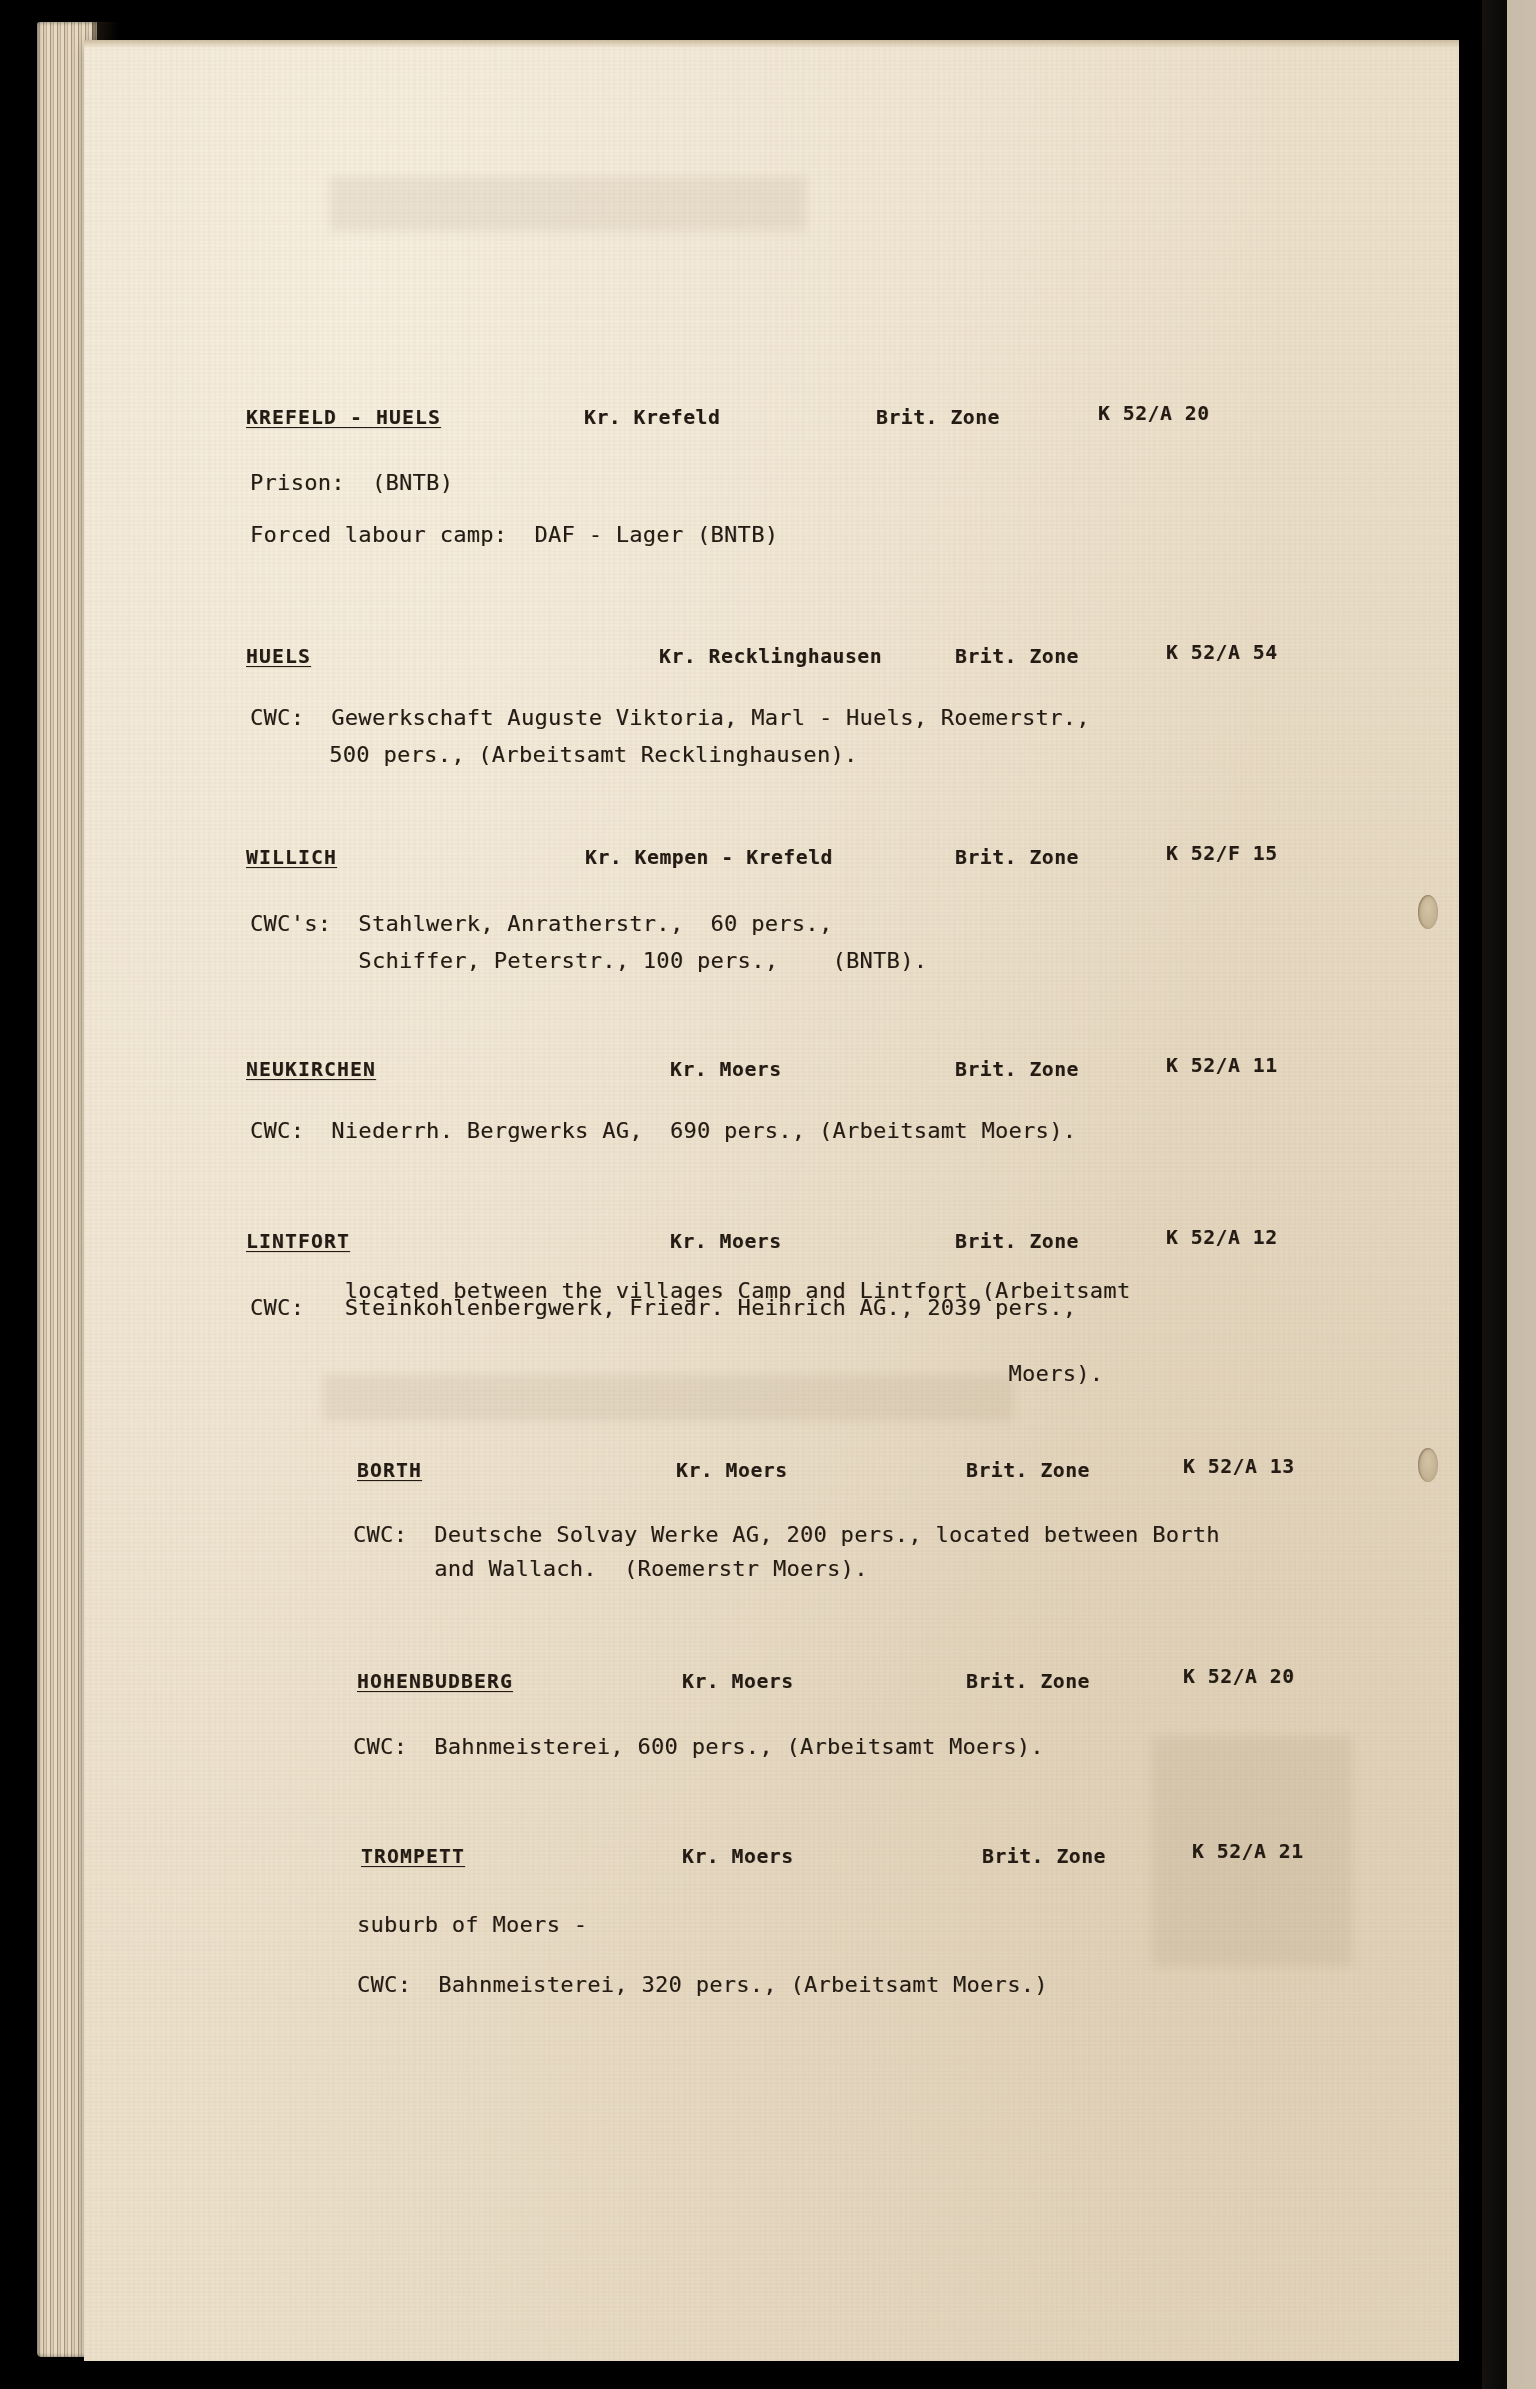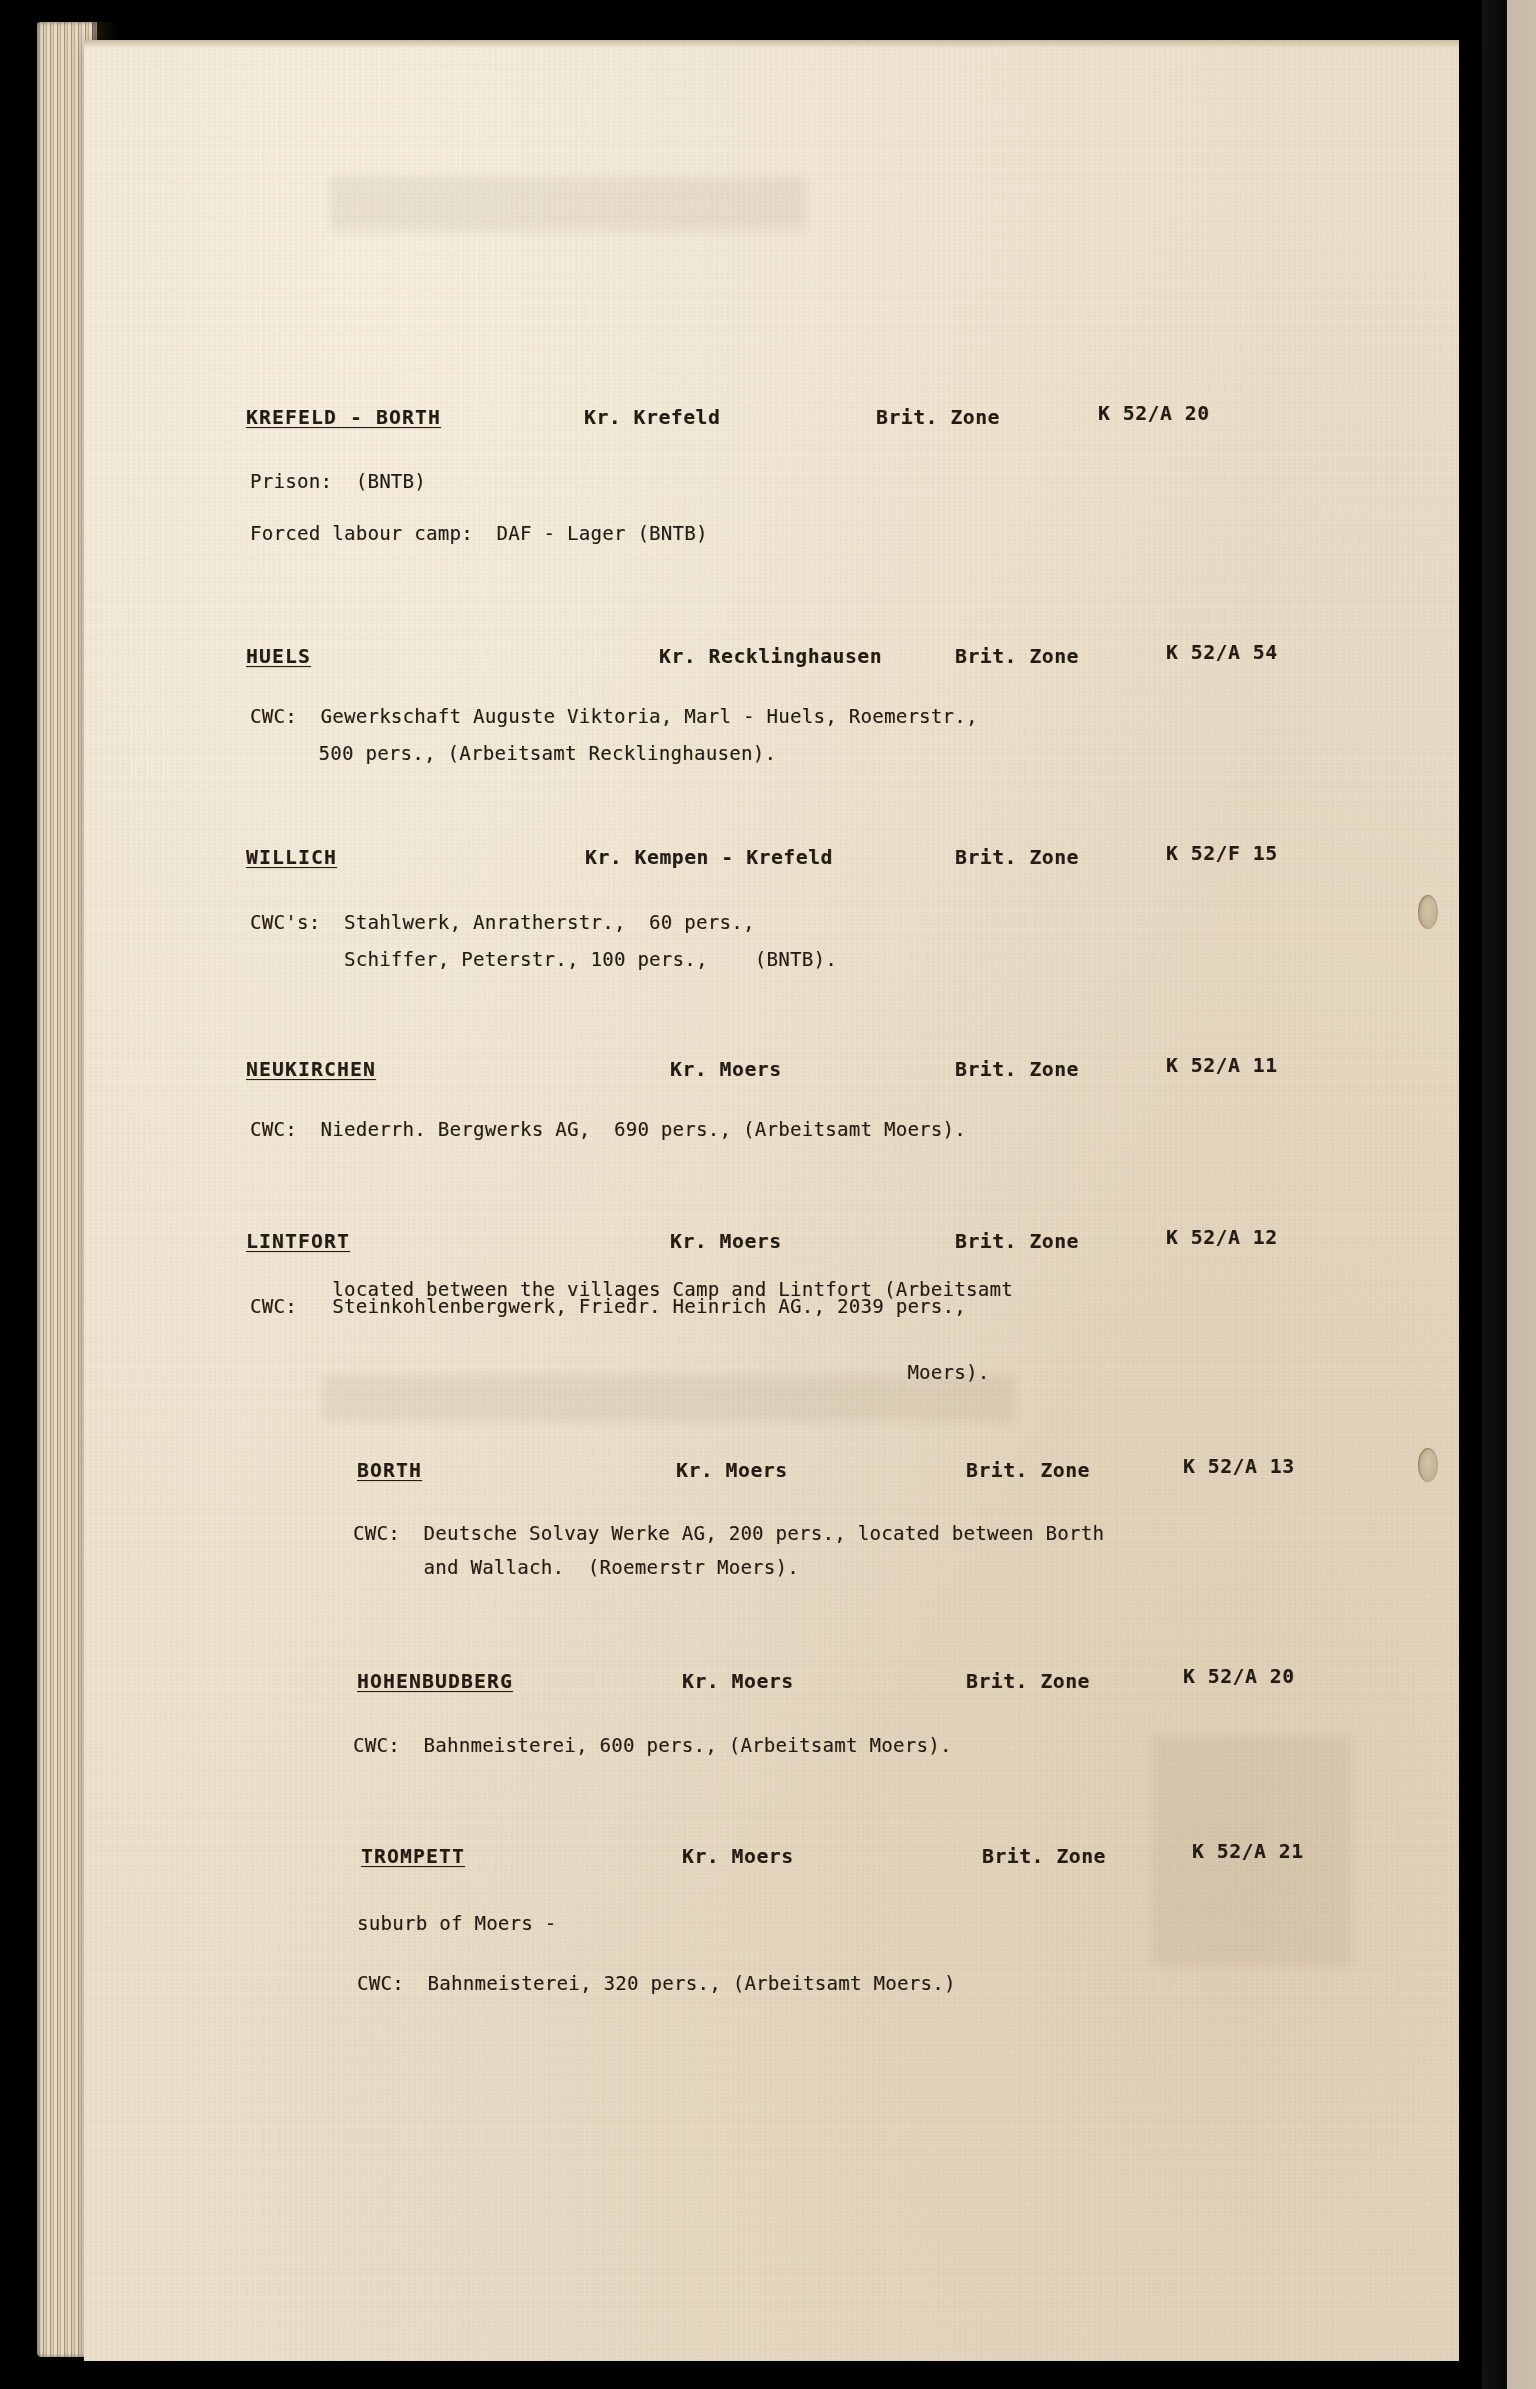--- a/index.html
+++ b/index.html
@@ -114,21 +114,21 @@
   .entry-head {
     font-size: 19.6px;
     font-weight: 700;
   }
   .place {
     text-decoration: underline;
     text-underline-offset: 3.1px;
     letter-spacing: 1.2px;
   }
   .kr, .zone, .code { letter-spacing: 0.6px; }
-  .body-line { font-size: 19px; }
+  .body-line { font-size: 22px; }
   .pagenum {
     position: absolute;
     left: 0; right: 0;
     text-align: center;
     font-size: 21px;
     letter-spacing: 1.5px;
     color: #241c14;
     font-family: "DejaVu Sans Mono", monospace;
   }
   .smudge {
@@ -157,21 +157,21 @@
   <div class="sheet-topedge"></div>
 
   <div class="punch p1"></div>
   <div class="punch p2"></div>
 
   <div class="smudge" style="top:177px;left:330px;width:476px;height:54px;"></div>
   <div class="smudge" style="top:1375px;left:323px;width:691px;height:46px;"></div>
   <div class="smudge" style="top:1736px;left:1152px;width:200px;height:230px;"></div>
 
   <div>
-    <div class="typed entry-head col-place place" style="top:406px;">KREFELD - BORTH</div>
+    <div class="typed entry-head col-place place" style="top:406px;">KREFELD - HUELS</div>
     <div class="typed entry-head col-kr kr" style="top:406px;">Kr. Krefeld</div>
     <div class="typed entry-head col-zone zone" style="top:406px;">Brit. Zone</div>
     <div class="typed entry-head col-code code" style="top:402px;">K 52/A 20</div>
     <div class="typed body-line" style="top:470px;left:250px;">Prison:  (BNTB)</div>
     <div class="typed body-line" style="top:522px;left:250px;">Forced labour camp:  DAF - Lager (BNTB)</div>
   </div>
 
   <div>
     <div class="typed entry-head col-place place" style="top:645px;">HUELS</div>
     <div class="typed entry-head kr" style="top:645px;left:659px;">Kr. Recklinghausen</div>

